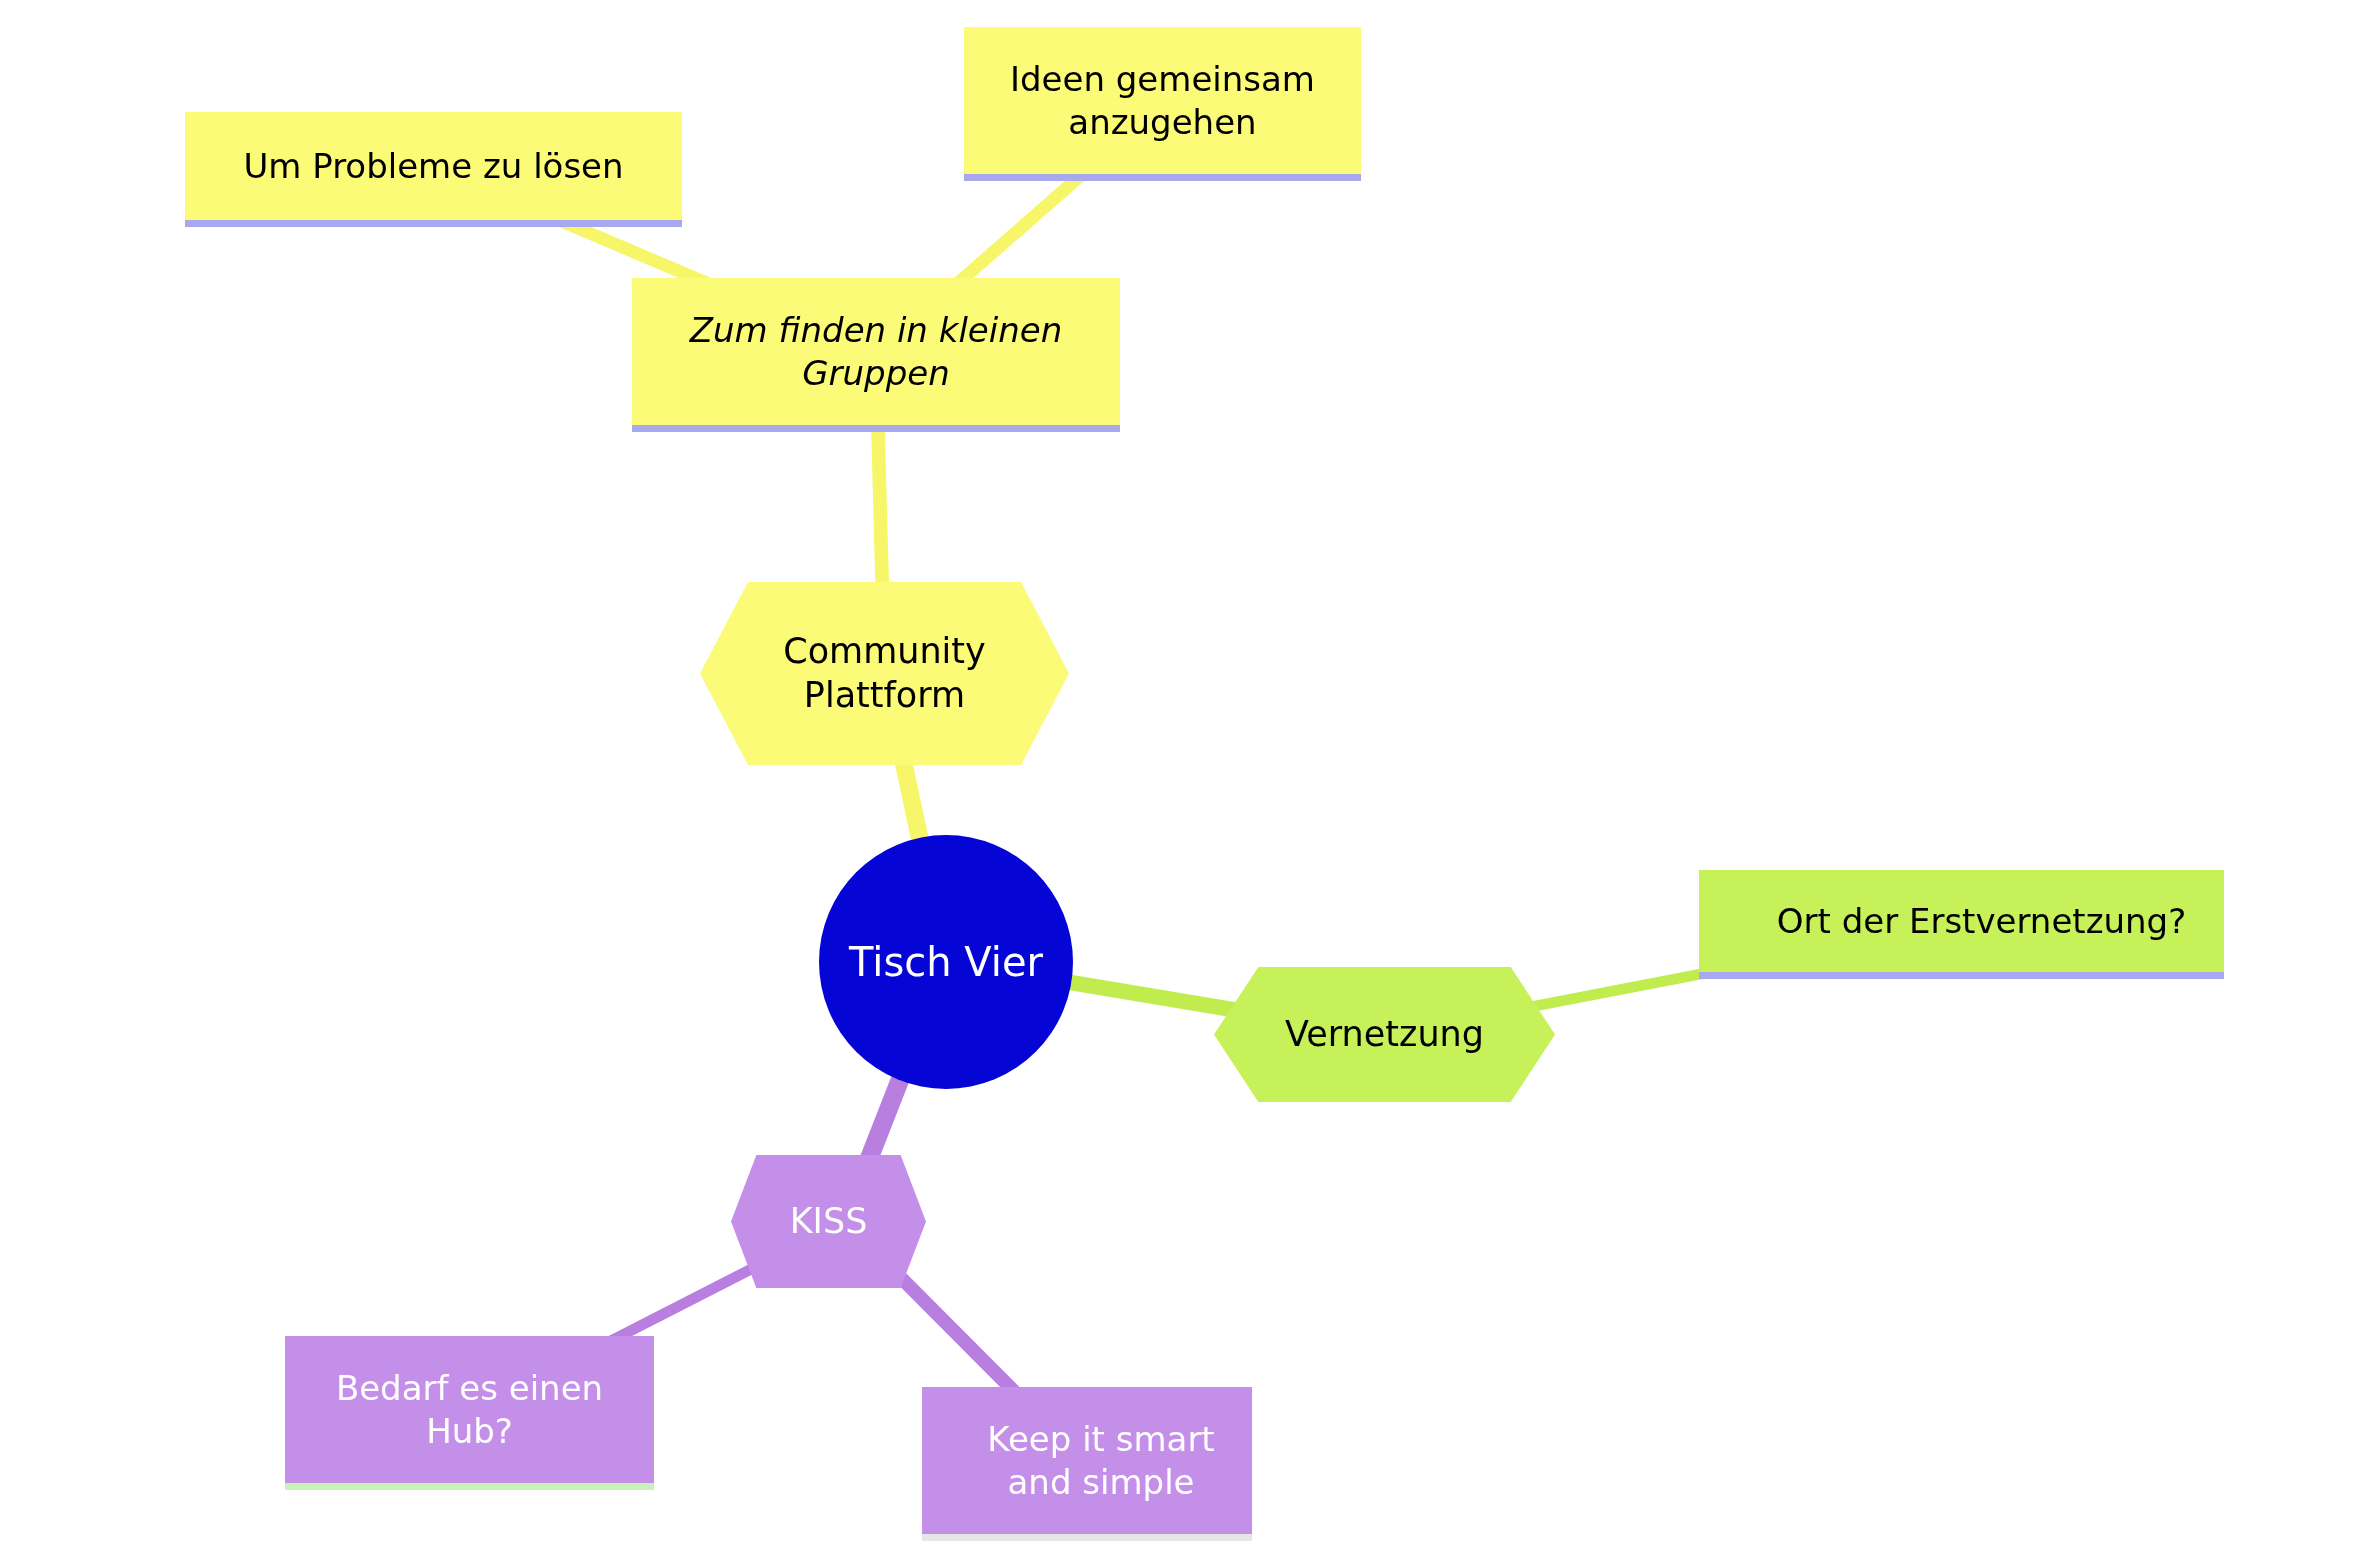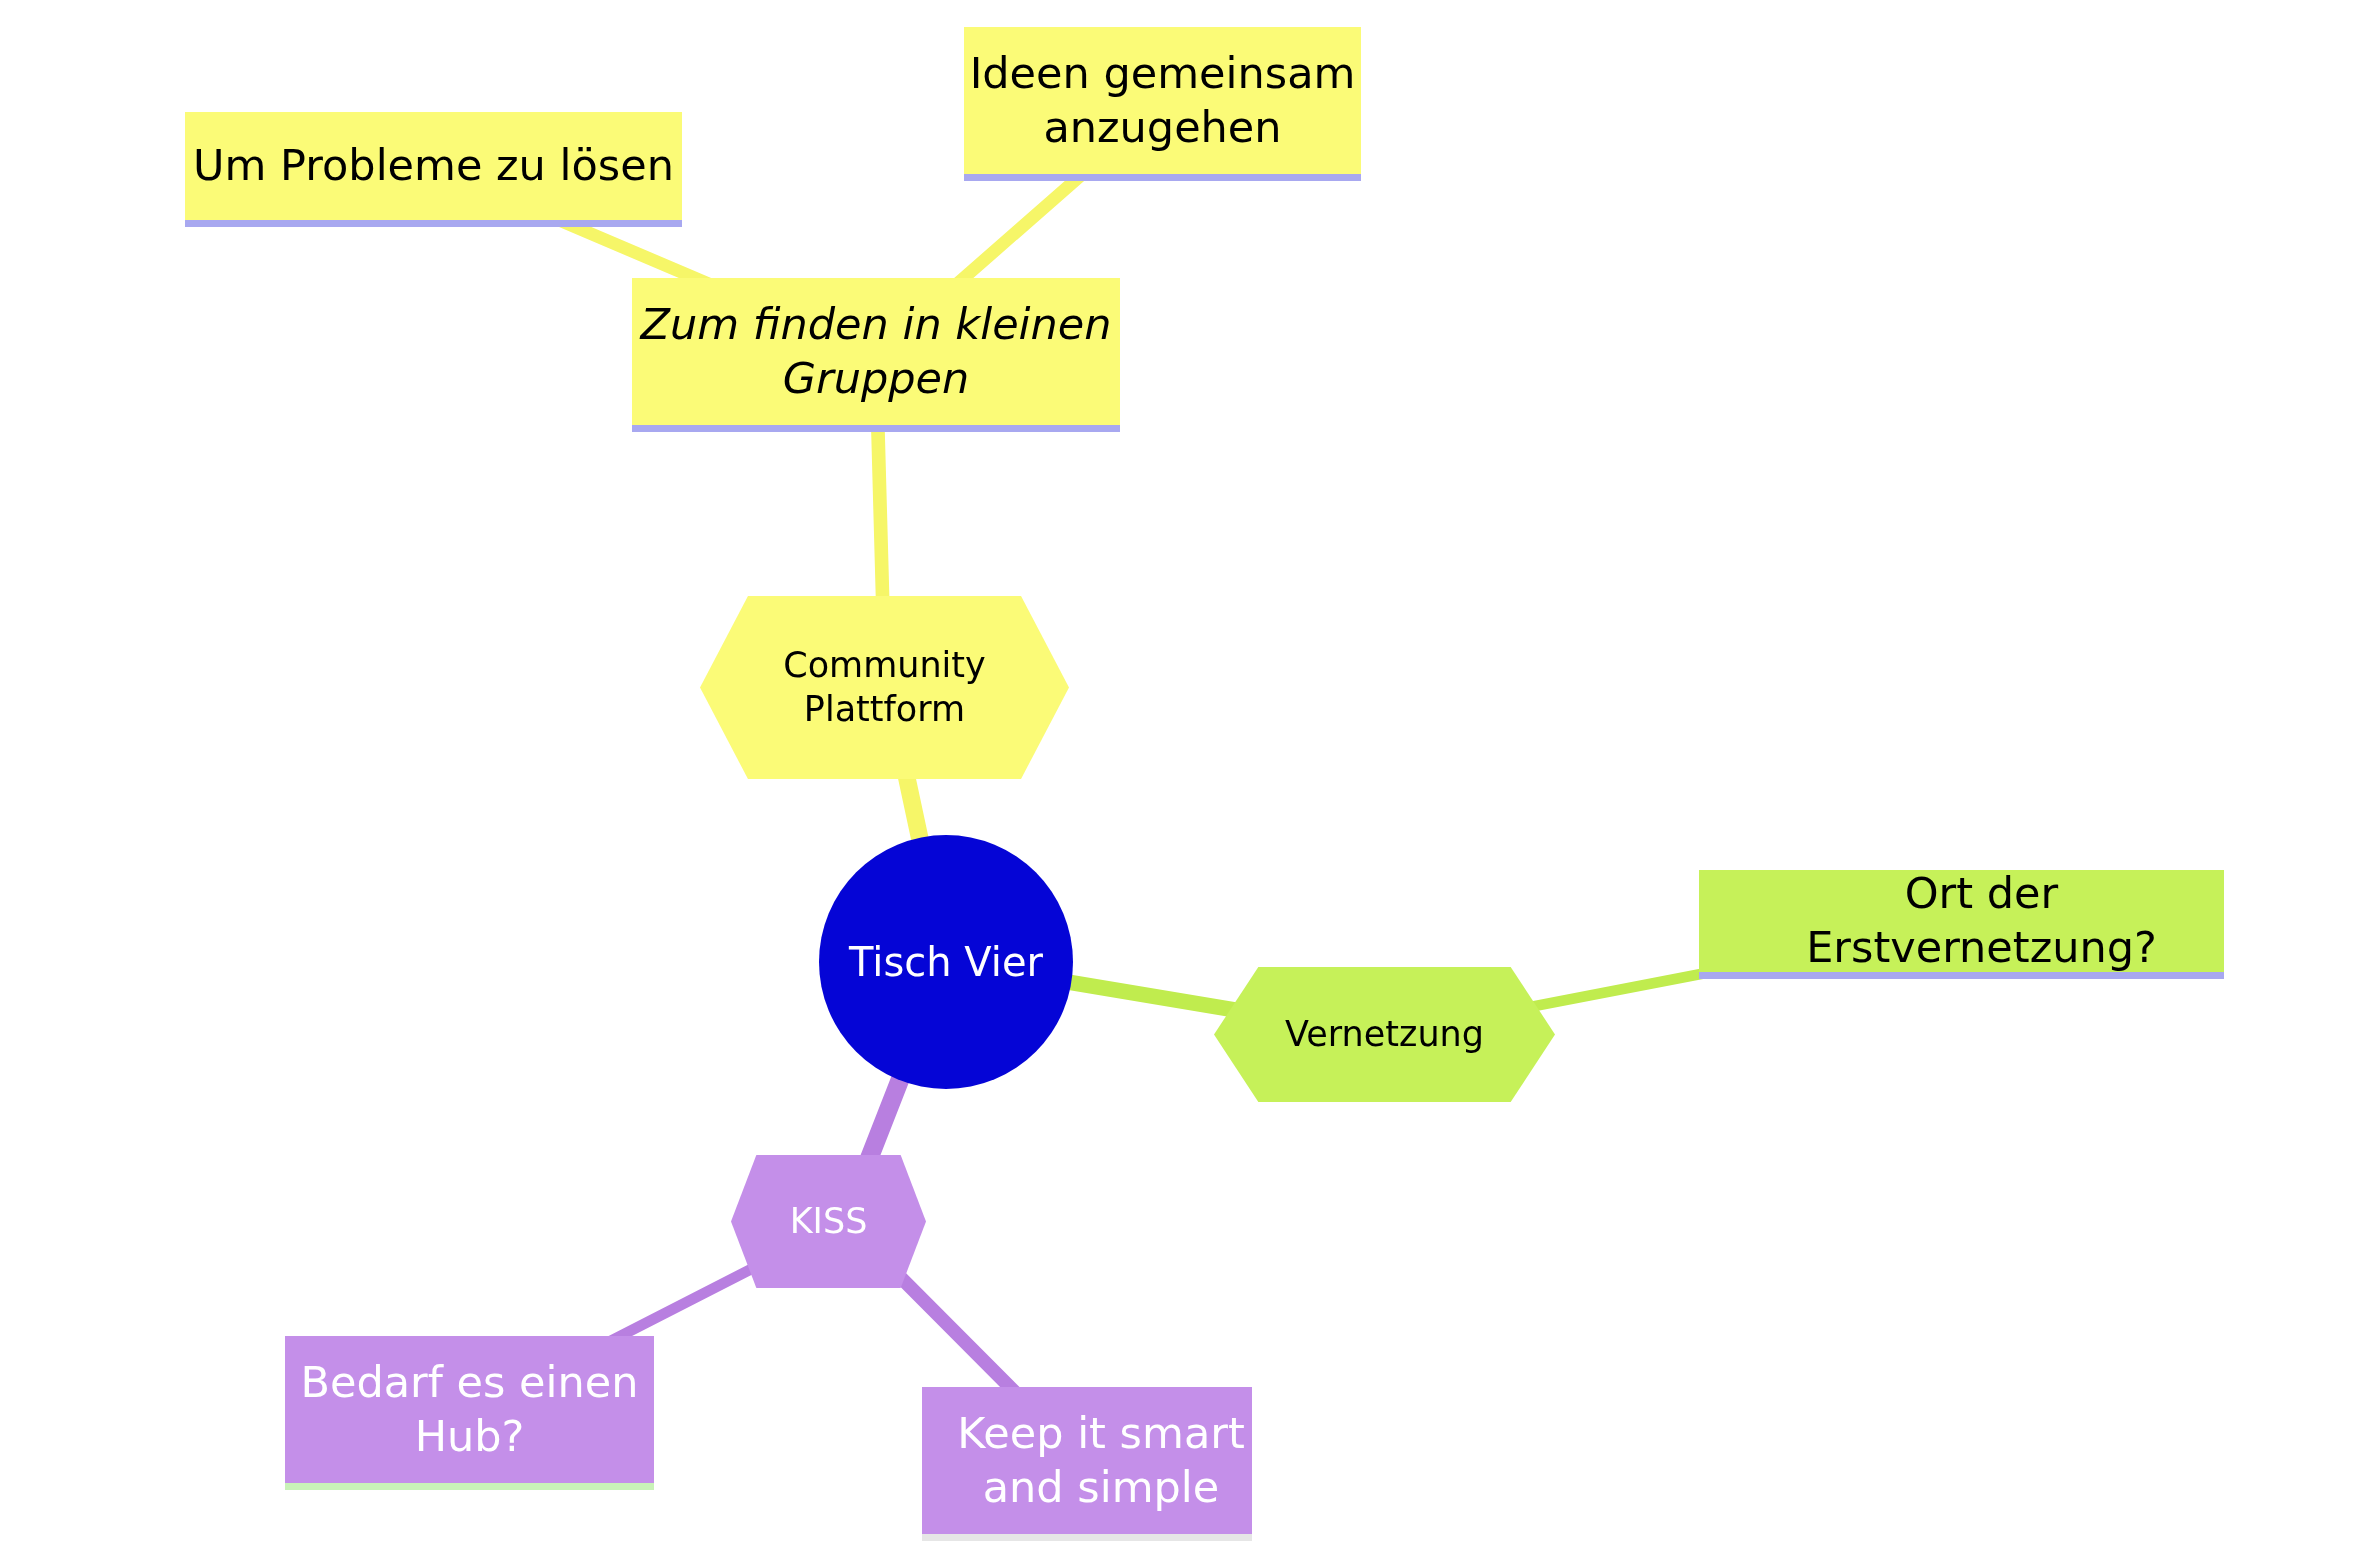--- a/index.html
+++ b/index.html
@@ -22,21 +22,21 @@
   }
   .node {
     position: absolute;
     display: flex;
     align-items: center;
     justify-content: center;
     text-align: center;
     white-space: pre-line;
     line-height: 1.25;
     color: #000000;
-    font-size: 43px;
+    font-size: 34px;
   }
   
   .rect-yellow {
     background: #fbfb77;
     border-bottom: 7.8px solid #a8a8f0;
   }
   .rect-green {
     background: #c6f159;
     border-bottom: 7.8px solid #a8a8f0;
   }
@@ -48,21 +48,21 @@
   .rect-purple-light {
     background: #c48fe9;
     color: #ffffff;
     border-bottom: 7.8px solid #e6e6e6;
   }
   
   .hex {
     clip-path: polygon(0% 50%, 13% 0%, 87% 0%, 100% 50%, 87% 100%, 13% 100%);
     font-size: 35px;
   }
-  .hex-yellow { background: #fbfb77; margin-top: 14px; }
+  .hex-yellow { background: #fbfb77; }
   .hex-green  { background: #c6f159; }
   .hex-purple { background: #c48fe9; color: #ffffff; }
   
   .root-circle {
     background: #0505d6;
     color: #ffffff;
     border-radius: 50%;
     font-size: 40px;
   }
 </style>

